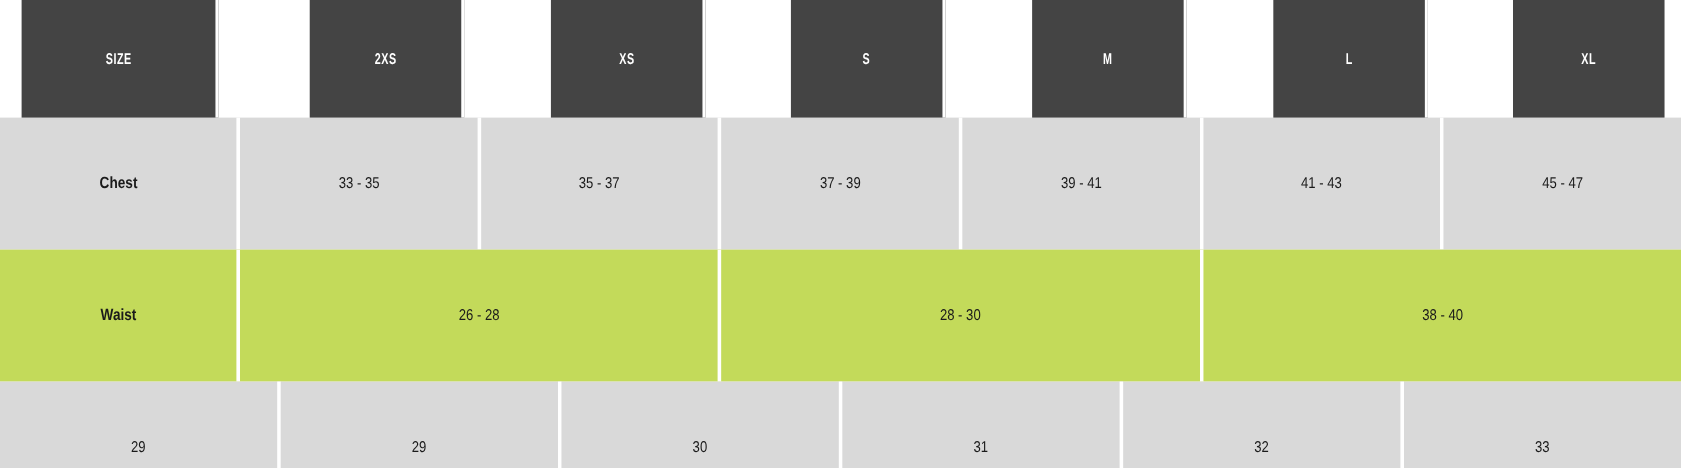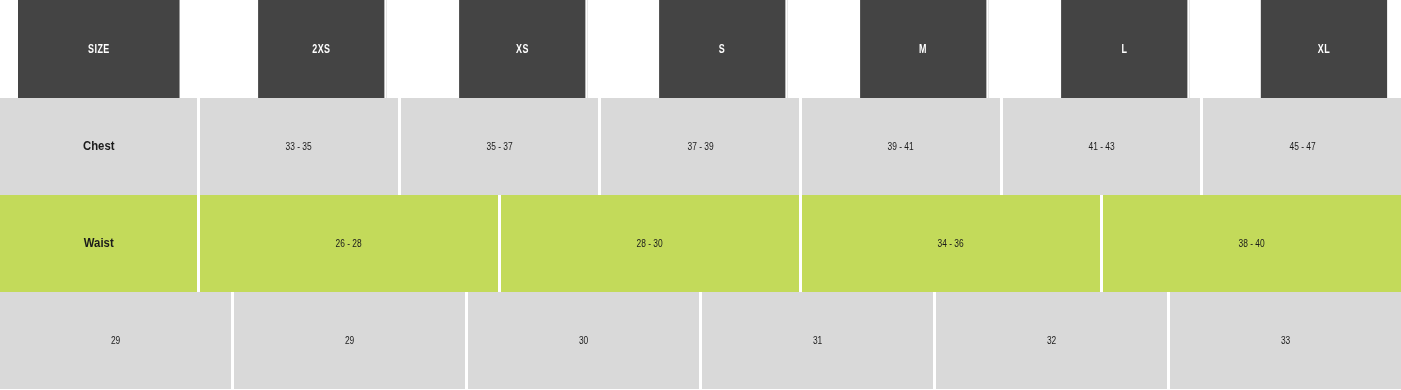--- a/index.html
+++ b/index.html
@@ -20,21 +20,21 @@
     background: #ffffff;
   }
 
   .chart-row {
     display: flex;
     width: 100%;
     flex: 0 0 auto;
   }
 
   .chart-row.header-row { height: 98px; gap: 44px; }
-  .chart-row.body-row   { height: 97px; }
+  .chart-row.body-row   { height: 110px; }
 
   .cell {
     display: flex;
     align-items: center;
     justify-content: center;
     text-align: center;
     border-right: 3px solid #ffffff;
     overflow: hidden;
     line-height: 1.1;
   }
@@ -72,21 +72,21 @@
     text-align: right;
   }
 
   .body-row .cell.label-cell {
     font-weight: bold;
     font-size: 13.5px;
   }
 
   .body-row .cell.value-cell {
     font-weight: normal;
-    font-size: 10px;
+    font-size: 13px;
   }
 
   .cell > span {
     display: inline-block;
     transform: scaleX(0.84);
     white-space: nowrap;
   }
 </style>
 </head>
 <body>
@@ -145,23 +145,20 @@
     <div class="cell col-0 label-cell">
         <span>Waist</span>
       </div>
     <div class="cell col-n value-cell">
         <span>26 - 28</span>
       </div>
     <div class="cell col-n value-cell">
         <span>28 - 30</span>
       </div>
     <div class="cell col-n value-cell">
-        <span>34 - 36</span>
-      </div>
-    <div class="cell col-n value-cell">
         <span>38 - 40</span>
       </div>
   </div>
 
   <div class="chart-row body-row">
     <div class="cell col-n value-cell">
         <span>29</span>
       </div>
     <div class="cell col-n value-cell">
         <span>29</span>

